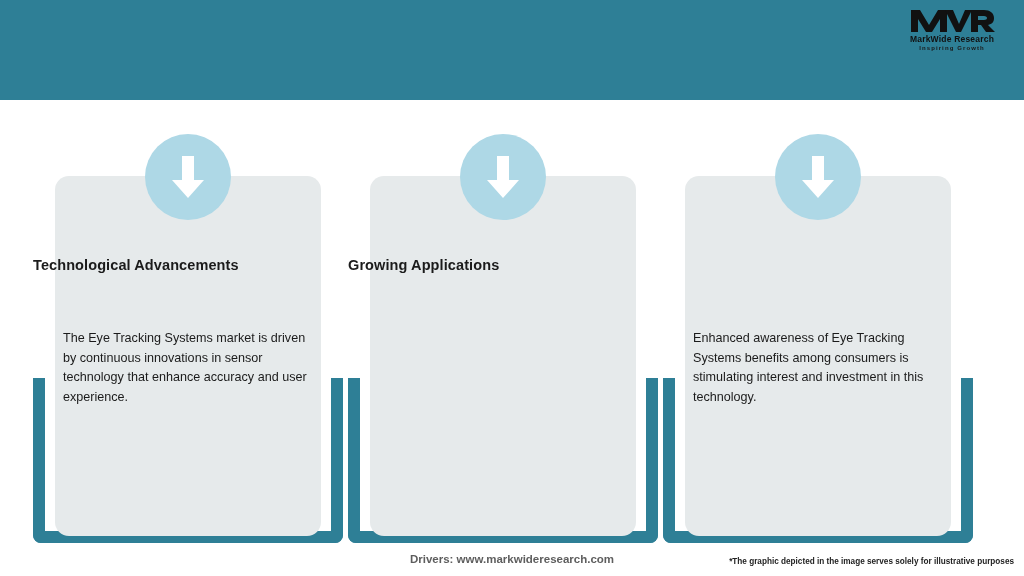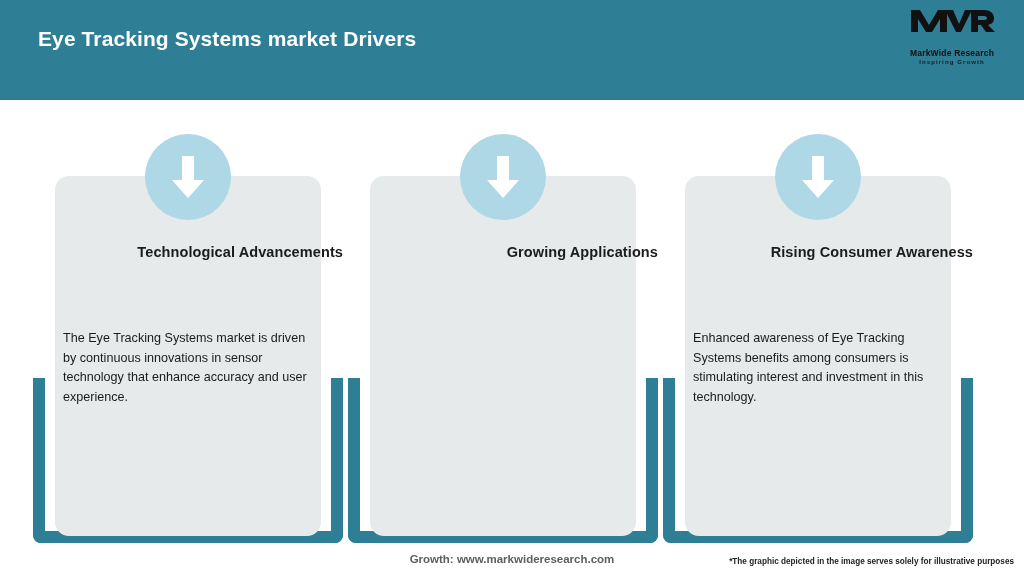--- a/index.html
+++ b/index.html
@@ -47,21 +47,21 @@
   .logo-mark {
     display: block;
     margin: 0 auto;
   }
   .logo-name {
     display: block;
     font-size: 8.5px;
     font-weight: bold;
     color: #111111;
     letter-spacing: 0.2px;
-    margin-top: 14px;
+    margin-top: 0px;
     line-height: 10px;
   }
   .logo-tag {
     display: block;
     font-size: 6px;
     font-weight: bold;
     color: #1a1a1a;
     letter-spacing: 1.1px;
     line-height: 8px;
   }
@@ -121,22 +121,22 @@
     background: #aed8e6;
     display: flex;
     align-items: center;
     justify-content: center;
   }
 
   .card-title {
     position: absolute;
     left: 0;
     right: 0;
-    top: 110px;           
-    text-align: right;
+    top: 123px;           
+    text-align: left;
     font-size: 14.5px;
     font-weight: bold;
     color: #1b1b1b;
     letter-spacing: 0.1px;
   }
 
   .card-body {
     position: absolute;
     left: 30px;
     width: 250px;
@@ -165,21 +165,20 @@
     font-size: 8.2px;
     color: #222222;
     white-space: nowrap;
     font-weight: bold;
   }
 </style>
 </head>
 <body>
 
 <div class="header">
-  <div class="header-title">Eye Tracking Systems market Drivers</div>
 
   <div class="logo">
     <svg class="logo-mark" width="86" height="26" viewBox="0 0 86 26">
       <path d="M2 24 L2 2 L11 2 L20 17 L29 2 L38 2 L38 24 L31 24 L31 11 L23 24 L17 24 L9 11 L9 24 Z" fill="#111111"></path>
       <path d="M36 2 L44 2 L50 16 L56 2 L63 2 L52 24 L47 24 Z" fill="#111111"></path>
       <path d="M62 24 L62 2 L75 2 C81 2 85 5 85 10 C85 14 83 16 79 17 L86 24 L77 24 L72 17 L69 17 L69 24 Z M69 8 L69 12 L75 12 C77 12 78 11 78 10 C78 9 77 8 75 8 Z" fill="#111111"></path>
     </svg>
     <span class="logo-name">MarkWide Research</span>
     <span class="logo-tag">Inspiring Growth</span>
   </div>
@@ -211,20 +210,19 @@
   </div>
 
   <div class="card-group g3">
     <div class="bracket"></div>
     <div class="card"></div>
     <div class="icon-circle">
       <svg width="40" height="50" viewBox="0 0 40 50">
         <path d="M14 4 L26 4 L26 28 L36 28 L20 46 L4 28 L14 28 Z" fill="#ffffff"></path>
       </svg>
     </div>
-    <div class="card-title">Rising Consumer Awareness</div>
     <div class="card-body">Enhanced awareness of Eye Tracking Systems benefits among consumers is stimulating interest and investment in this technology.</div>
   </div>
 
 </div>
 
-<div class="source">Growth: www.markwideresearch.com</div>
+<div class="source">Drivers: www.markwideresearch.com</div>
 <div class="disclaimer">*The graphic depicted in the image serves solely for illustrative purposes</div>
 
 </body></html>

